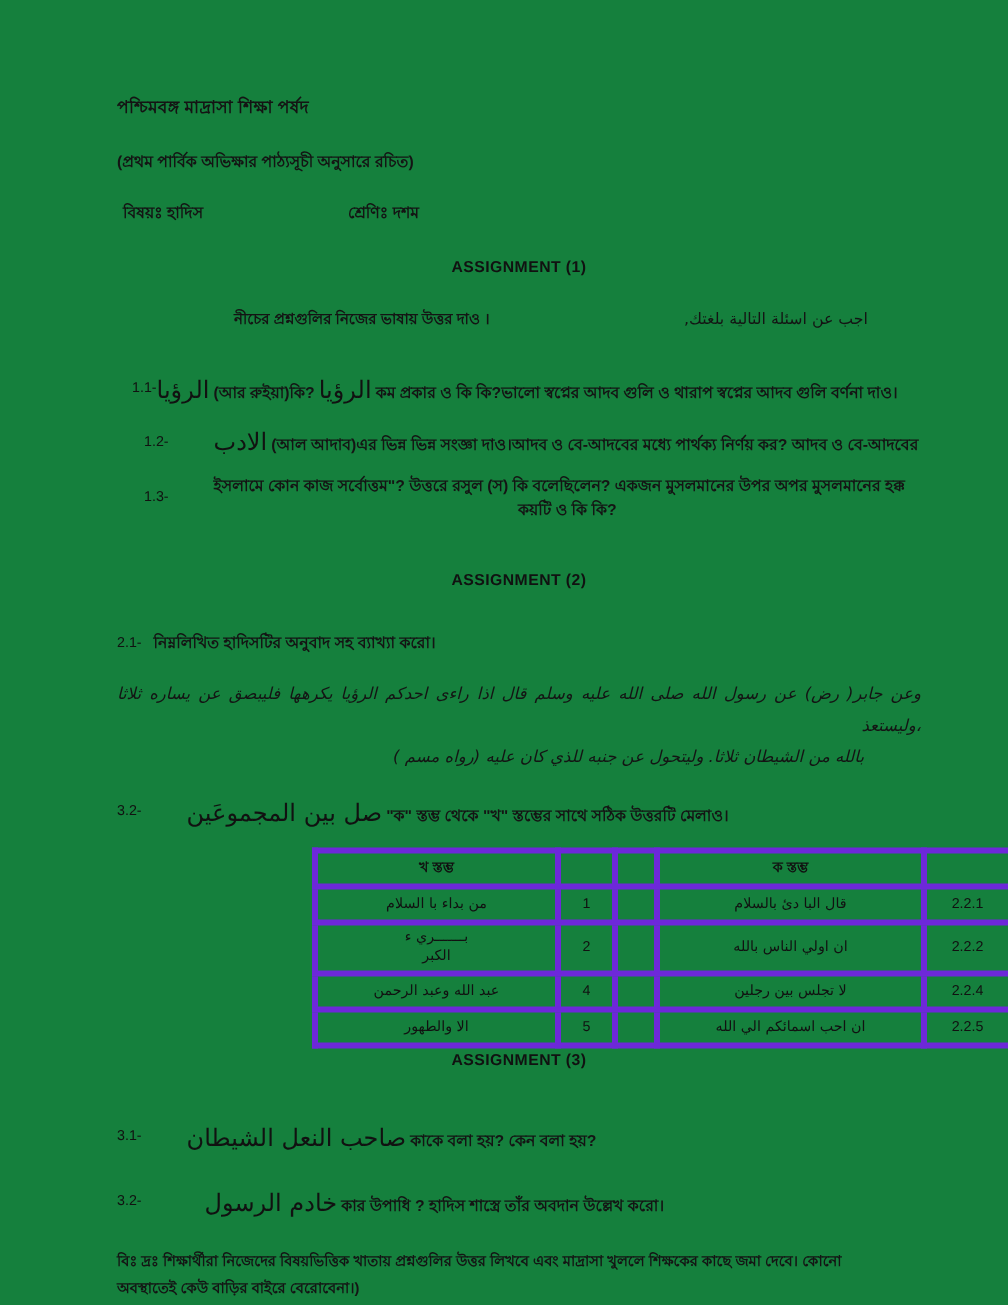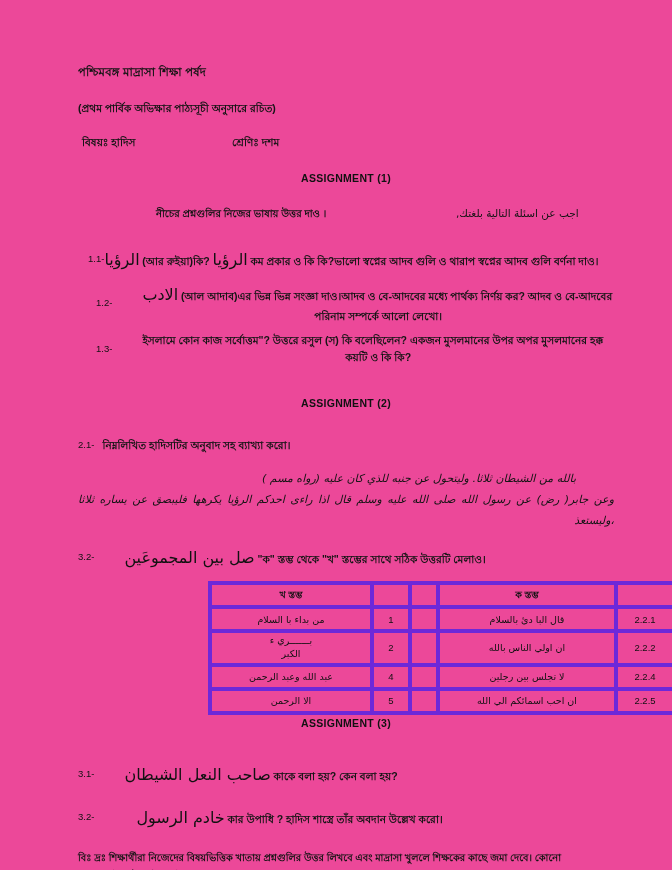--- a/index.html
+++ b/index.html
@@ -17,21 +17,21 @@
     color: #111111;
     -webkit-font-smoothing: antialiased;
   }
 
   .page {
     position: absolute;
     left: 0;
     top: 0;
     width: 672px;
     height: 870px;
-    background: #ec4899;
+    background: #15803d;
   }
 
   .content {
     position: absolute;
     left: 78px;
     top: 64px;
     width: 536px;
   }
 
   
@@ -239,21 +239,20 @@
 
     <div class="spacer-8"></div>
 
     <div class="q" style="margin-left:18px;">
       <div class="q-num">1.2-</div>
       <div class="q-body" style="padding-left:30px;">
         <div>
           <span class="ar-inline">الادب</span>
           <span class="bn">(আল আদাব)এর ভিন্ন ভিন্ন সংজ্ঞা দাও।আদব ও বে-আদবের মধ্যে পার্থক্য নির্ণয় কর? আদব ও বে-আদবের</span>
         </div>
-        <div class="q-line2 bn">পরিনাম সম্পর্কে  আলো লেখো।</div>
       </div>
     </div>
 
     <div class="spacer-8"></div>
 
     <div class="q" style="margin-left:18px;">
       <div class="q-num">1.3-</div>
       <div class="q-body" style="padding-left:30px;">
         <div class="bn">ইসলামে কোন কাজ সর্বোত্তম"? উত্তরে রসুল (স) কি বলেছিলেন?  একজন মুসলমানের উপর অপর মুসলমানের হক্ক</div>
         <div class="q-line2 bn">কয়টি ও কি কি?</div>
@@ -267,22 +266,22 @@
     <div class="spacer-12"></div>
 
     <div class="q">
       <div class="q-num">2.1-</div>
       <div class="q-body bn" style="padding-left:8px;">নিম্নলিখিত হাদিসটির অনুবাদ সহ ব্যাখ্যা করো।</div>
     </div>
 
     <div class="spacer-16"></div>
 
     <div class="hadith">
+      <span class="l2">وعن جابر( رض) عن رسول الله  صلى الله عليه وسلم قال اذا راءى احدكم  الرؤيا يكرهها فليبصق عن يساره ثلاثا ،وليستعذ</span>
       <span class="l2" style="padding-right:38px;display:block;">بالله من الشيطان ثلاثا. وليتحول عن جنبه  للذي كان عليه   (رواه مسم )</span>
-      <span class="l2">وعن جابر( رض) عن رسول الله  صلى الله عليه وسلم قال اذا راءى احدكم  الرؤيا يكرهها فليبصق عن يساره ثلاثا ،وليستعذ</span>
     </div>
 
     <div class="spacer-12"></div>
 
     <div class="q">
       <div class="q-num">3.2-</div>
       <div class="q-body" style="padding-left:30px;">
         <span class="ar-inline">صل بين المجموعَين</span>
         <span class="bn">"ক" স্তম্ভ থেকে "খ" স্তম্ভের সাথে সঠিক উত্তরটি মেলাও।</span>
       </div>
@@ -321,21 +320,21 @@
 
           <tr>
             <td class="col-kha cell-ar">عبد الله وعبد الرحمن</td>
             <td class="col-idx">4</td>
             <td class="col-gap"></td>
             <td class="col-ka cell-ar">لا تجلس بين رجلين</td>
             <td class="col-code">2.2.4</td>
           </tr>
 
           <tr>
-            <td class="col-kha cell-ar">الا الرحمن</td>
+            <td class="col-kha cell-ar">الا والطهور</td>
             <td class="col-idx">5</td>
             <td class="col-gap"></td>
             <td class="col-ka cell-ar">ان احب اسمائكم الي الله</td>
             <td class="col-code">2.2.5</td>
           </tr>
         </tbody>
       </table>
     </div>
 
     <div class="center-head" style="margin-top:2px;">ASSIGNMENT (3)</div>

